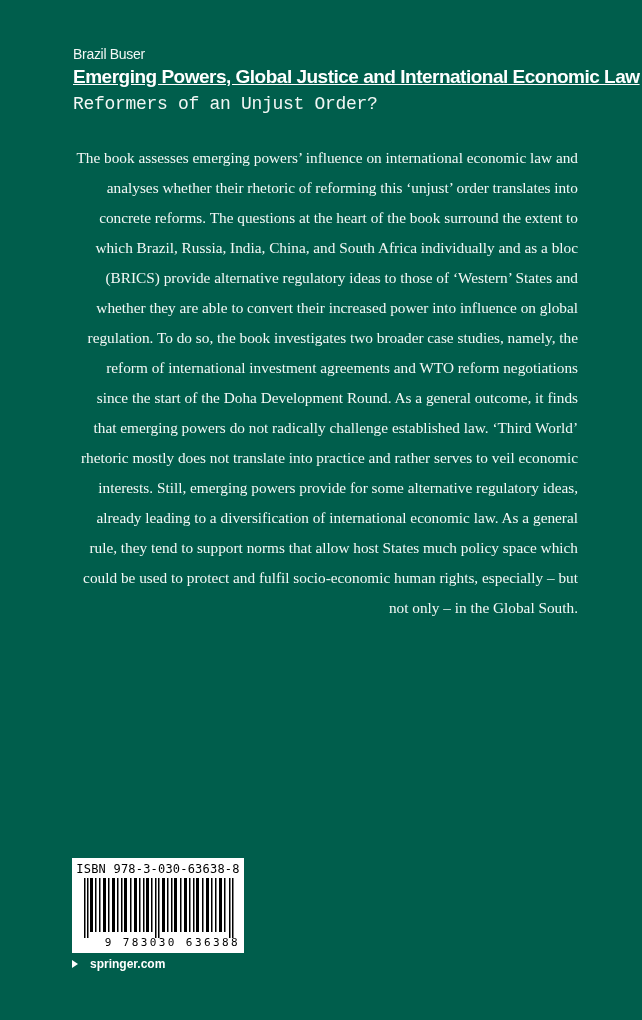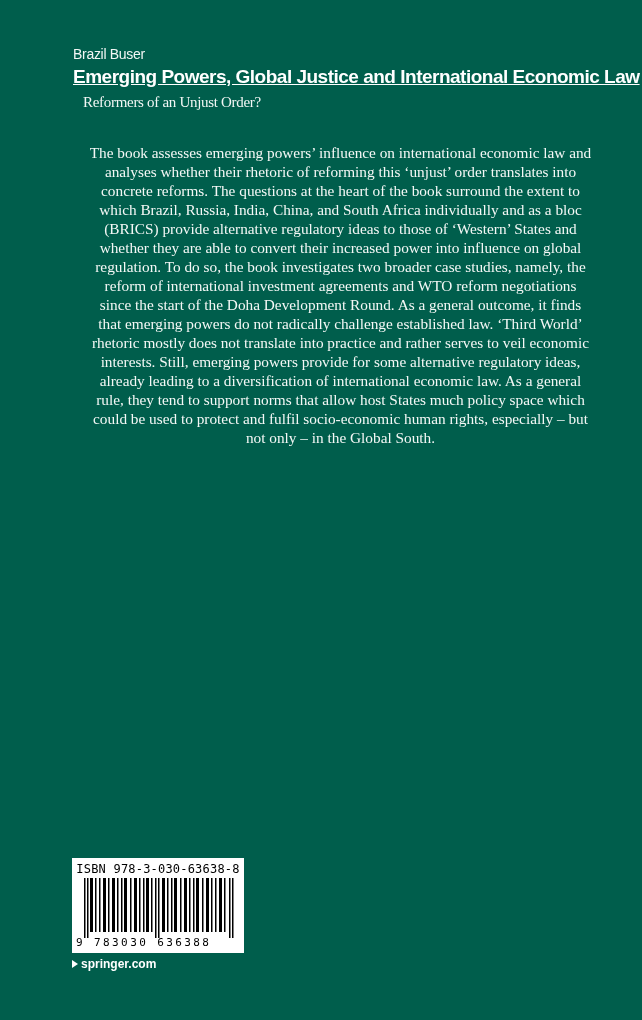--- a/index.html
+++ b/index.html
@@ -17,32 +17,31 @@
     color: #f2f7f5;
   }
   .title {
     position: absolute; left: 73px; top: 66px;
     font-family: "Liberation Sans", sans-serif;
     font-size: 19px; font-weight: bold; letter-spacing: -0.5px;
     color: #ffffff; white-space: nowrap; text-decoration: underline;
   }
   .subtitle {
     position: absolute; left: 73px; top: 94px;
-    font-family: Liberation Serif, serif;
-    font-size: 15px; letter-spacing: -0.3px;
+    font-family: Liberation Mono, monospace;
+    font-size: 18px; letter-spacing: -0.3px;
     color: #f2f7f5;
-    margin-left: 10px;
   }
   .blurb {
-    position: absolute; left: 88px; top: 143px; width: 505px;
+    position: absolute; left: 73px; top: 143px; width: 505px;
     font-family: "Liberation Serif", serif;
-    font-size: 15.3px; line-height: 19px;
+    font-size: 15.3px; line-height: 30px;
     color: #f4f8f6;
     margin: 0;
-    text-align: center;
+    text-align: right;
   }
   .barcode-box {
     position: absolute; left: 72px; top: 858px;
     width: 172px; height: 95px;
     background: #ffffff;
   }
   .isbn-text {
     position: absolute; left: 0; top: 4px; width: 172px;
     text-align: center;
     font-family: "DejaVu Sans Mono", monospace;
@@ -51,28 +50,29 @@
   }
   .bars {
     position: absolute; left: 12px; top: 20px;
     width: 152px; height: 60px;
   }
   .bar-digits {
     position: absolute; left: 4px; top: 78px; width: 164px;
     font-family: "DejaVu Sans Mono", monospace;
     font-size: 11px; color: #000;
     letter-spacing: 2.4px;
+    text-align: right;
   }
   .site-link {
     position: absolute; left: 72px; top: 957px;
     font-family: "Liberation Sans", sans-serif;
     font-size: 12px; font-weight: bold;
     color: #ffffff;
     text-decoration: none;
-    display: flex; align-items: center; gap: 3px;
+    display: flex; align-items: center; gap: 12px;
   }
   .arrow {
     width: 0; height: 0;
     border-top: 4px solid transparent;
     border-bottom: 4px solid transparent;
     border-left: 6px solid #ffffff;
     display: inline-block;
   }
 </style>
 </head>

